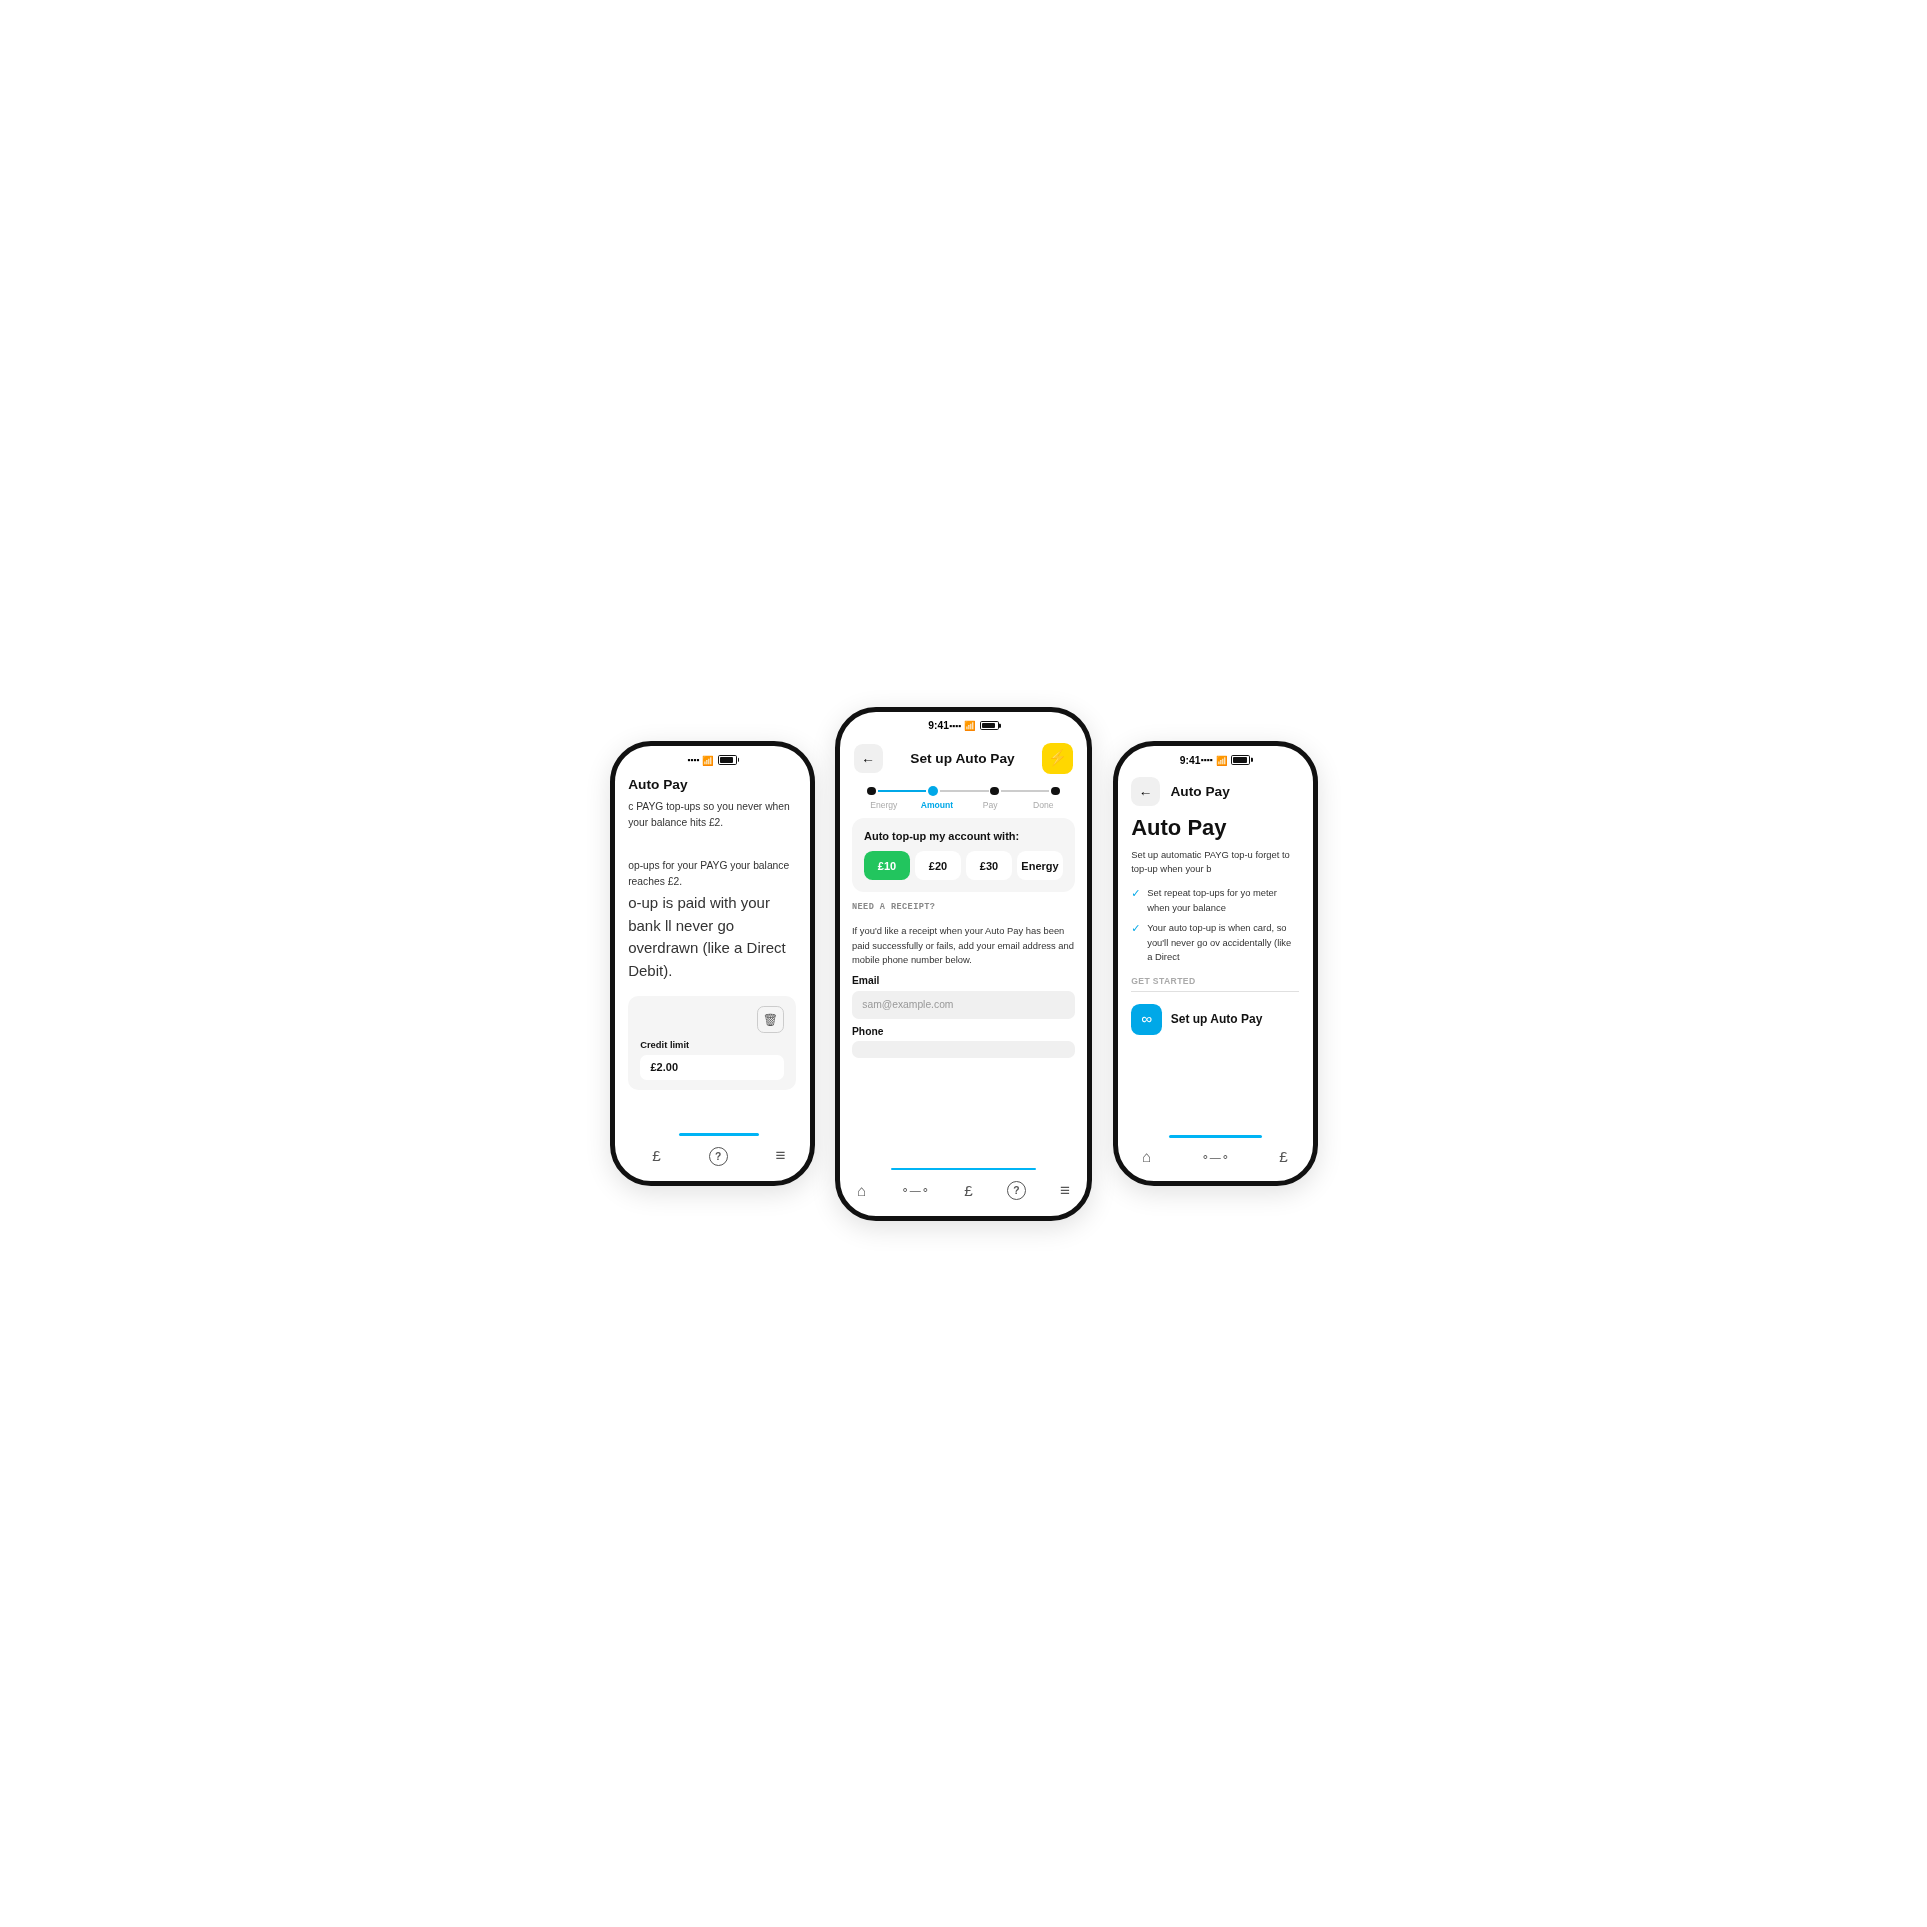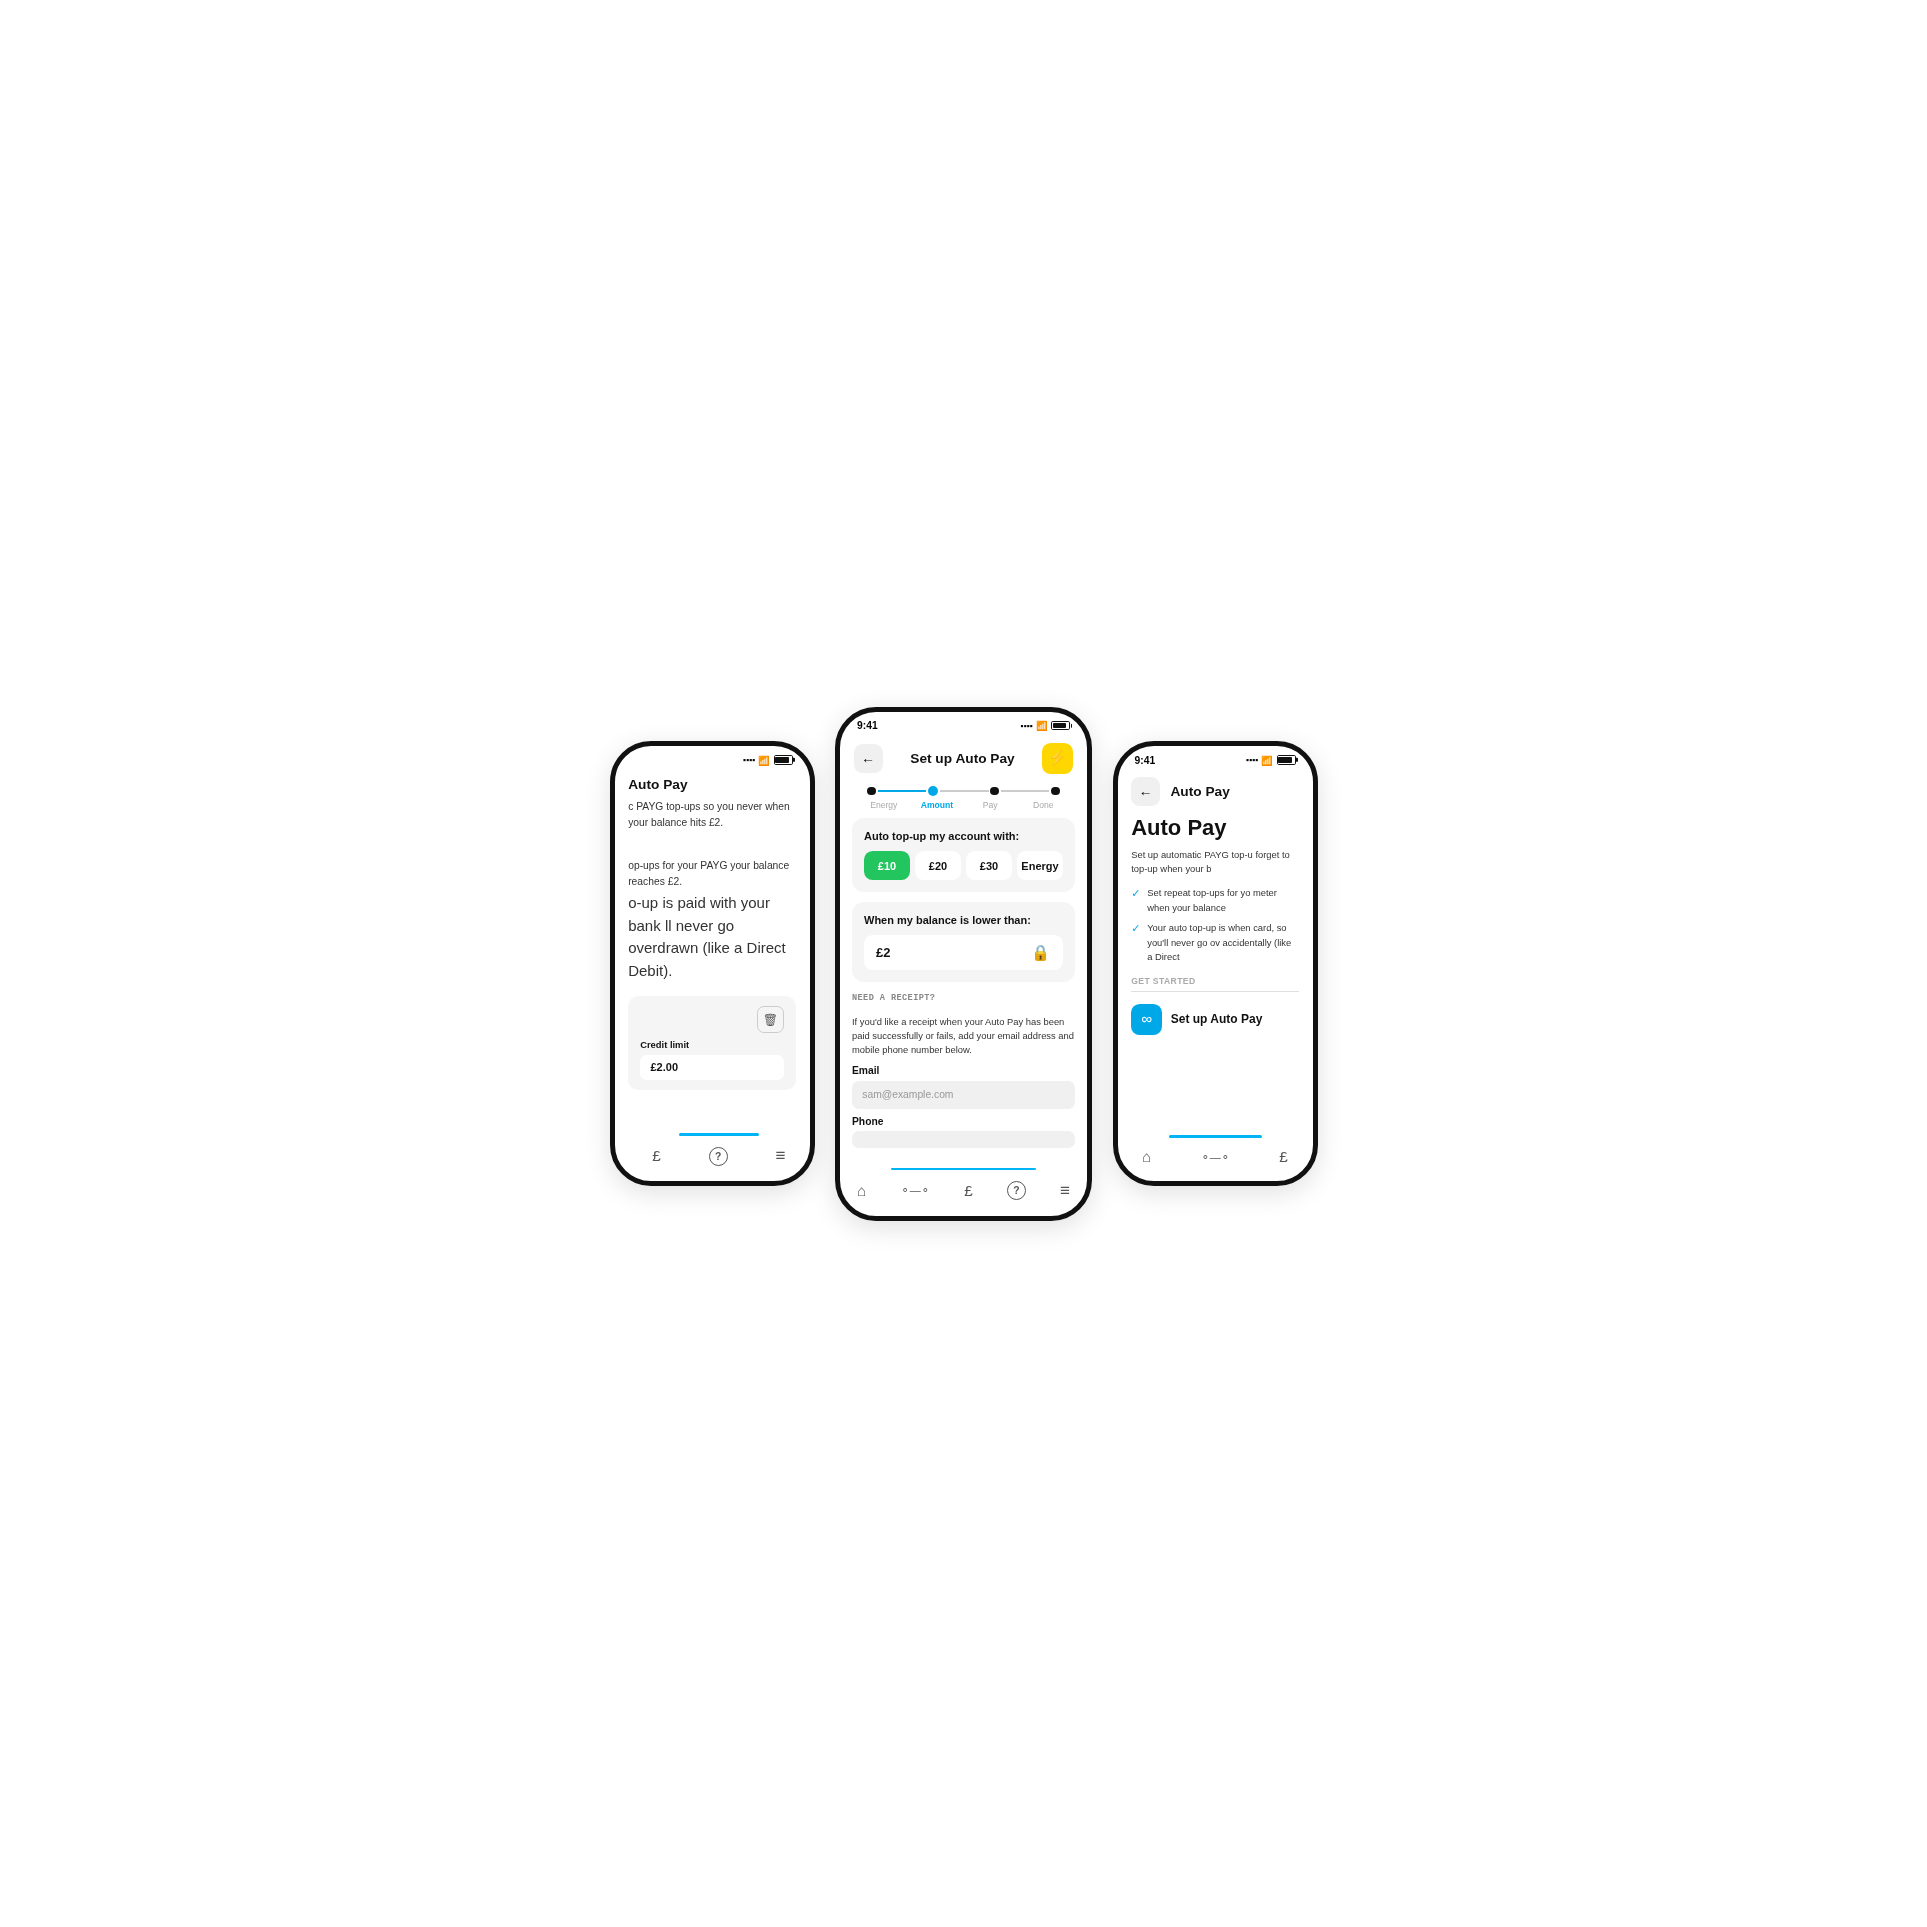--- a/index.html
+++ b/index.html
@@ -40,21 +40,21 @@
       height: 514px;
     }
     .phone.right {
       width: 205px;
       height: 445px;
     }
 
     
     .status-bar {
       display: flex;
-      justify-content: space-between;
+      justify-content: center;
       align-items: center;
       padding: 8.6px 17px 5.1px;
       font-size: 9.4px;
       font-weight: 600;
     }
     .status-time { font-size: 10.3px; font-weight: 700; }
     .status-icons { display: flex; align-items: center; gap: 3.4px; }
     .signal-icon { font-size: 8.6px; }
     .wifi-icon { font-size: 9.4px; }
     .battery-icon {
@@ -549,27 +549,20 @@
         <div class="card-section">
           <div class="card-section-title">Auto top-up my account with:</div>
           <div class="amount-options">
             <button class="amount-btn selected">£10</button>
             <button class="amount-btn">£20</button>
             <button class="amount-btn">£30</button>
             <button class="amount-btn">Energy</button>
           </div>
         </div>
 
-        <div class="card-section">
-          <div class="card-section-title">When my balance is lower than:</div>
-          <div class="balance-input-row">
-            <span class="balance-value">£2</span>
-            <span class="lock-icon">🔒</span>
-          </div>
-        </div>
 
         <div class="receipt-section">
           <div class="receipt-label">NEED A RECEIPT?</div>
           <p class="receipt-desc">If you'd like a receipt when your Auto Pay has been paid successfully or fails, add your email address and mobile phone number below.</p>
           <div class="input-label">Email</div>
           <div class="input-field">
             <span>sam@example.com</span>
           </div>
           <div class="input-label">Phone</div>
           <div class="input-field"></div>

